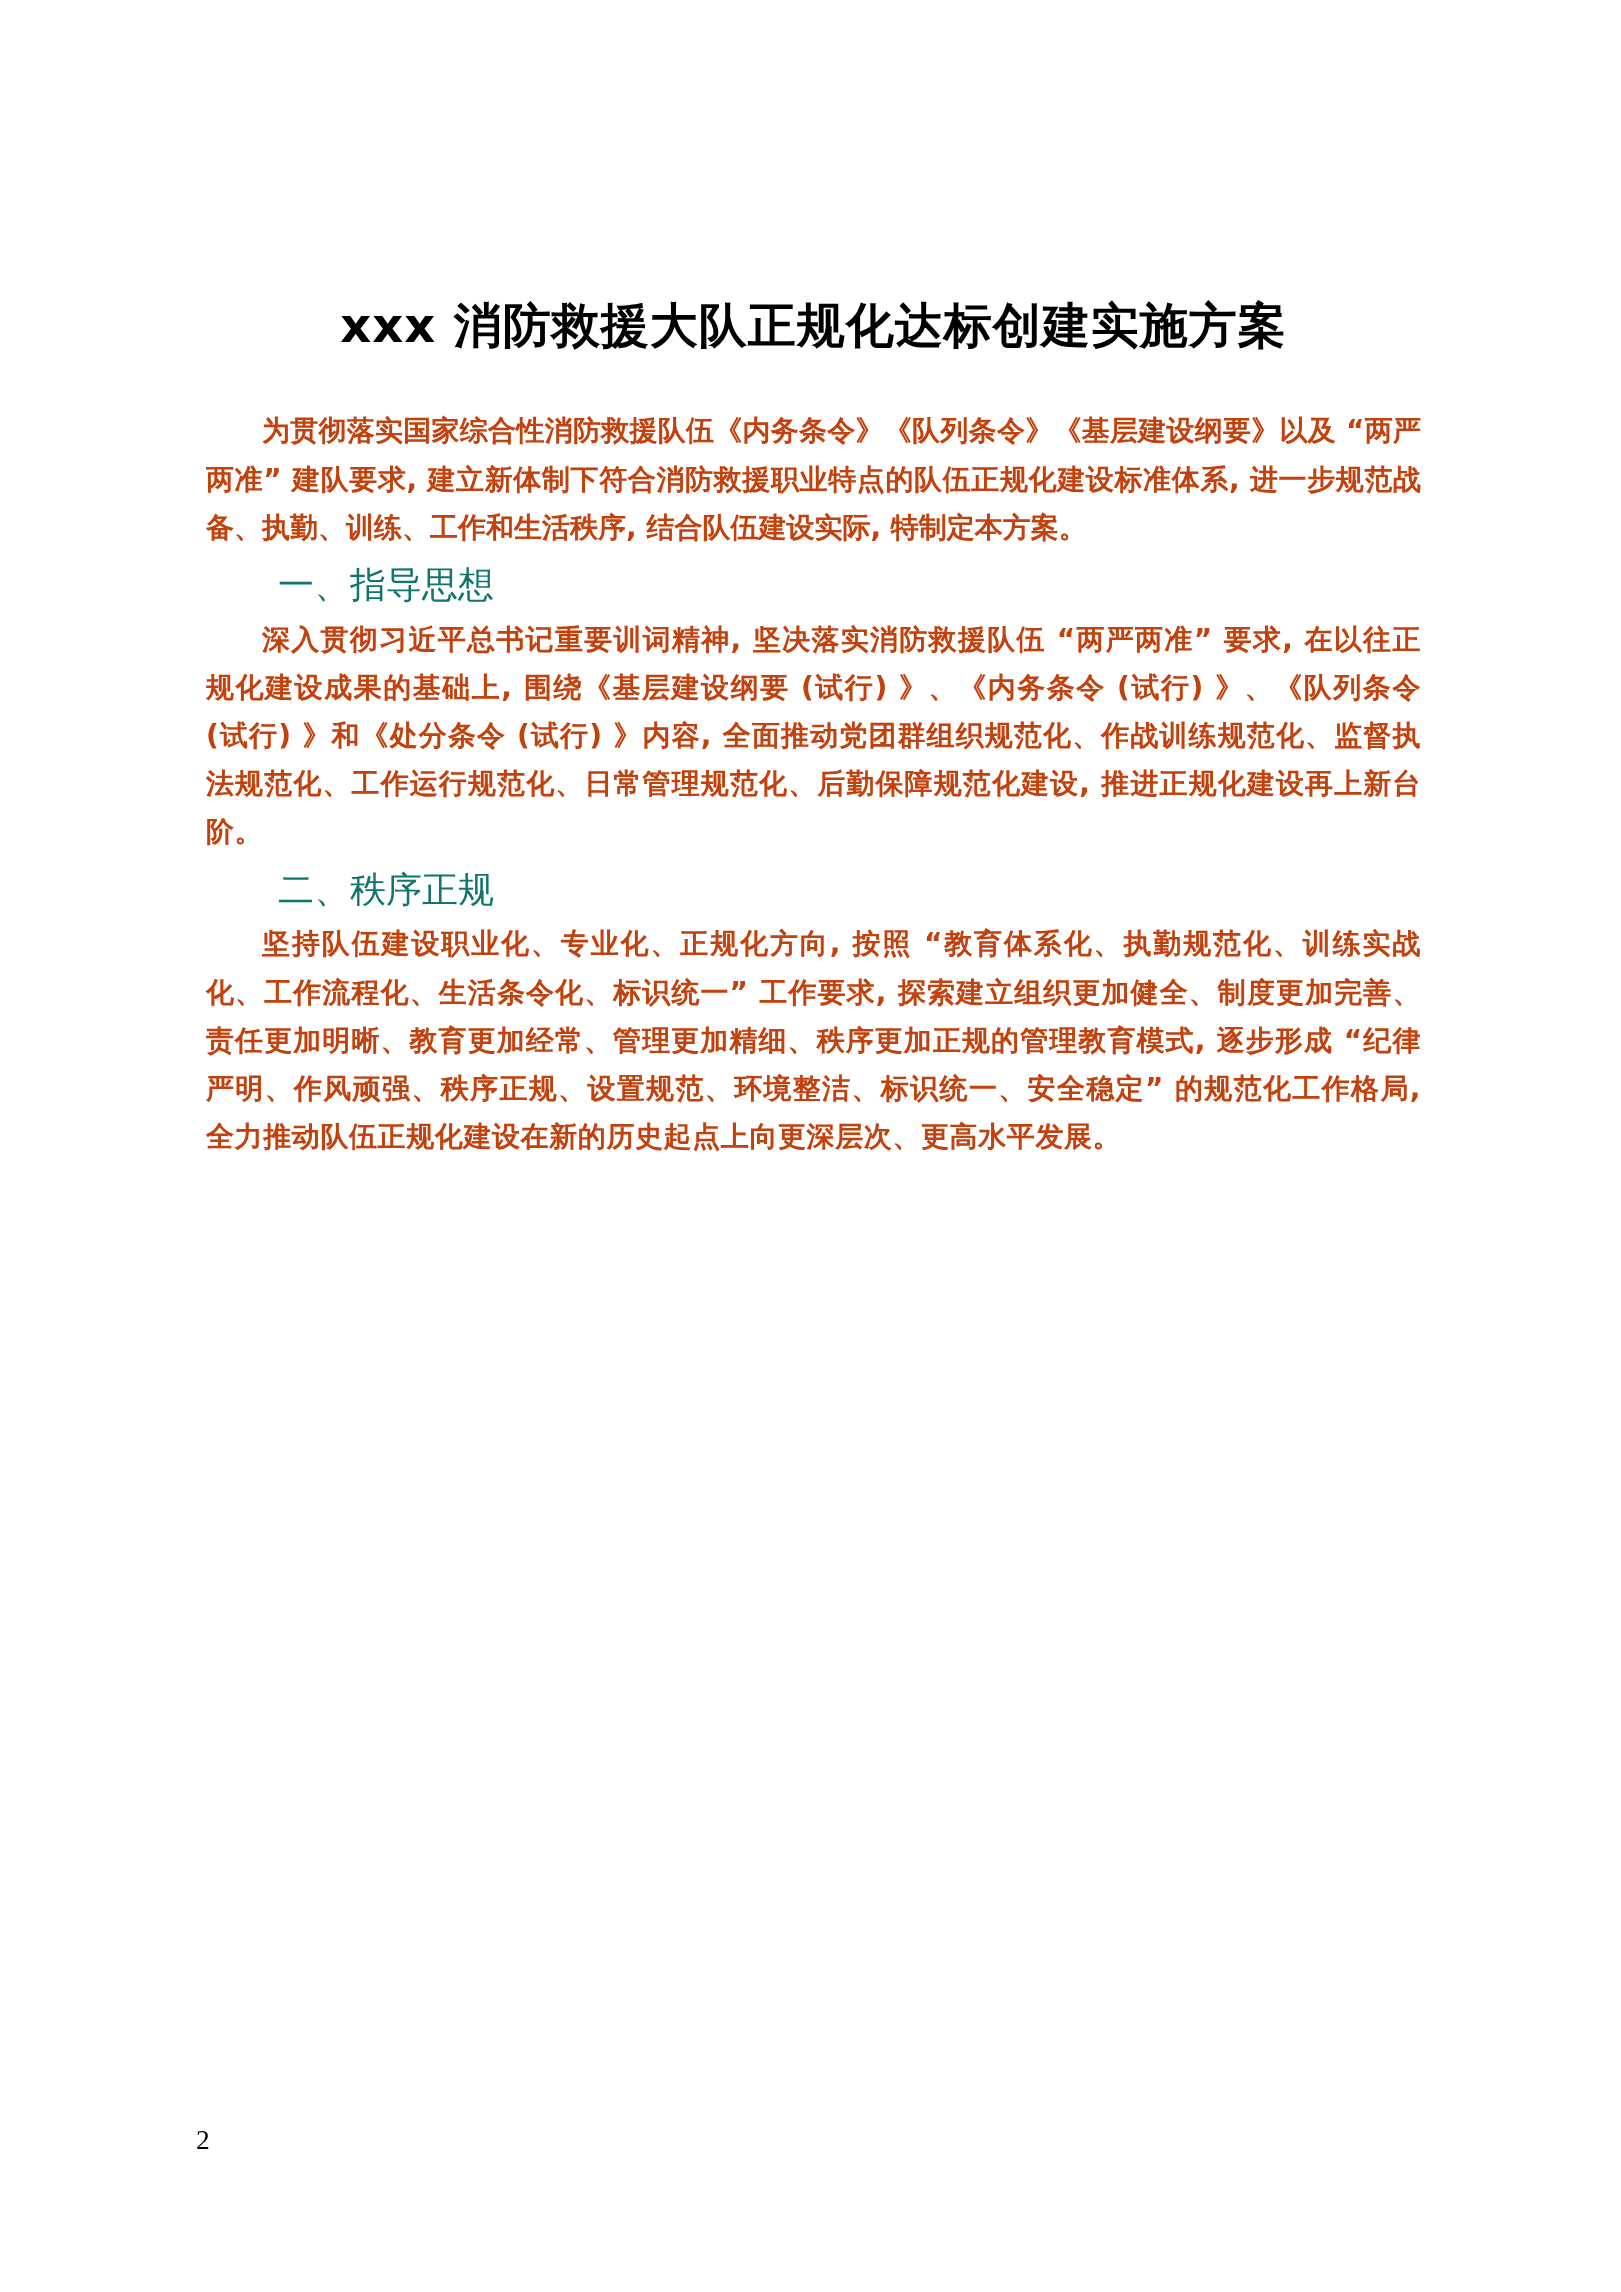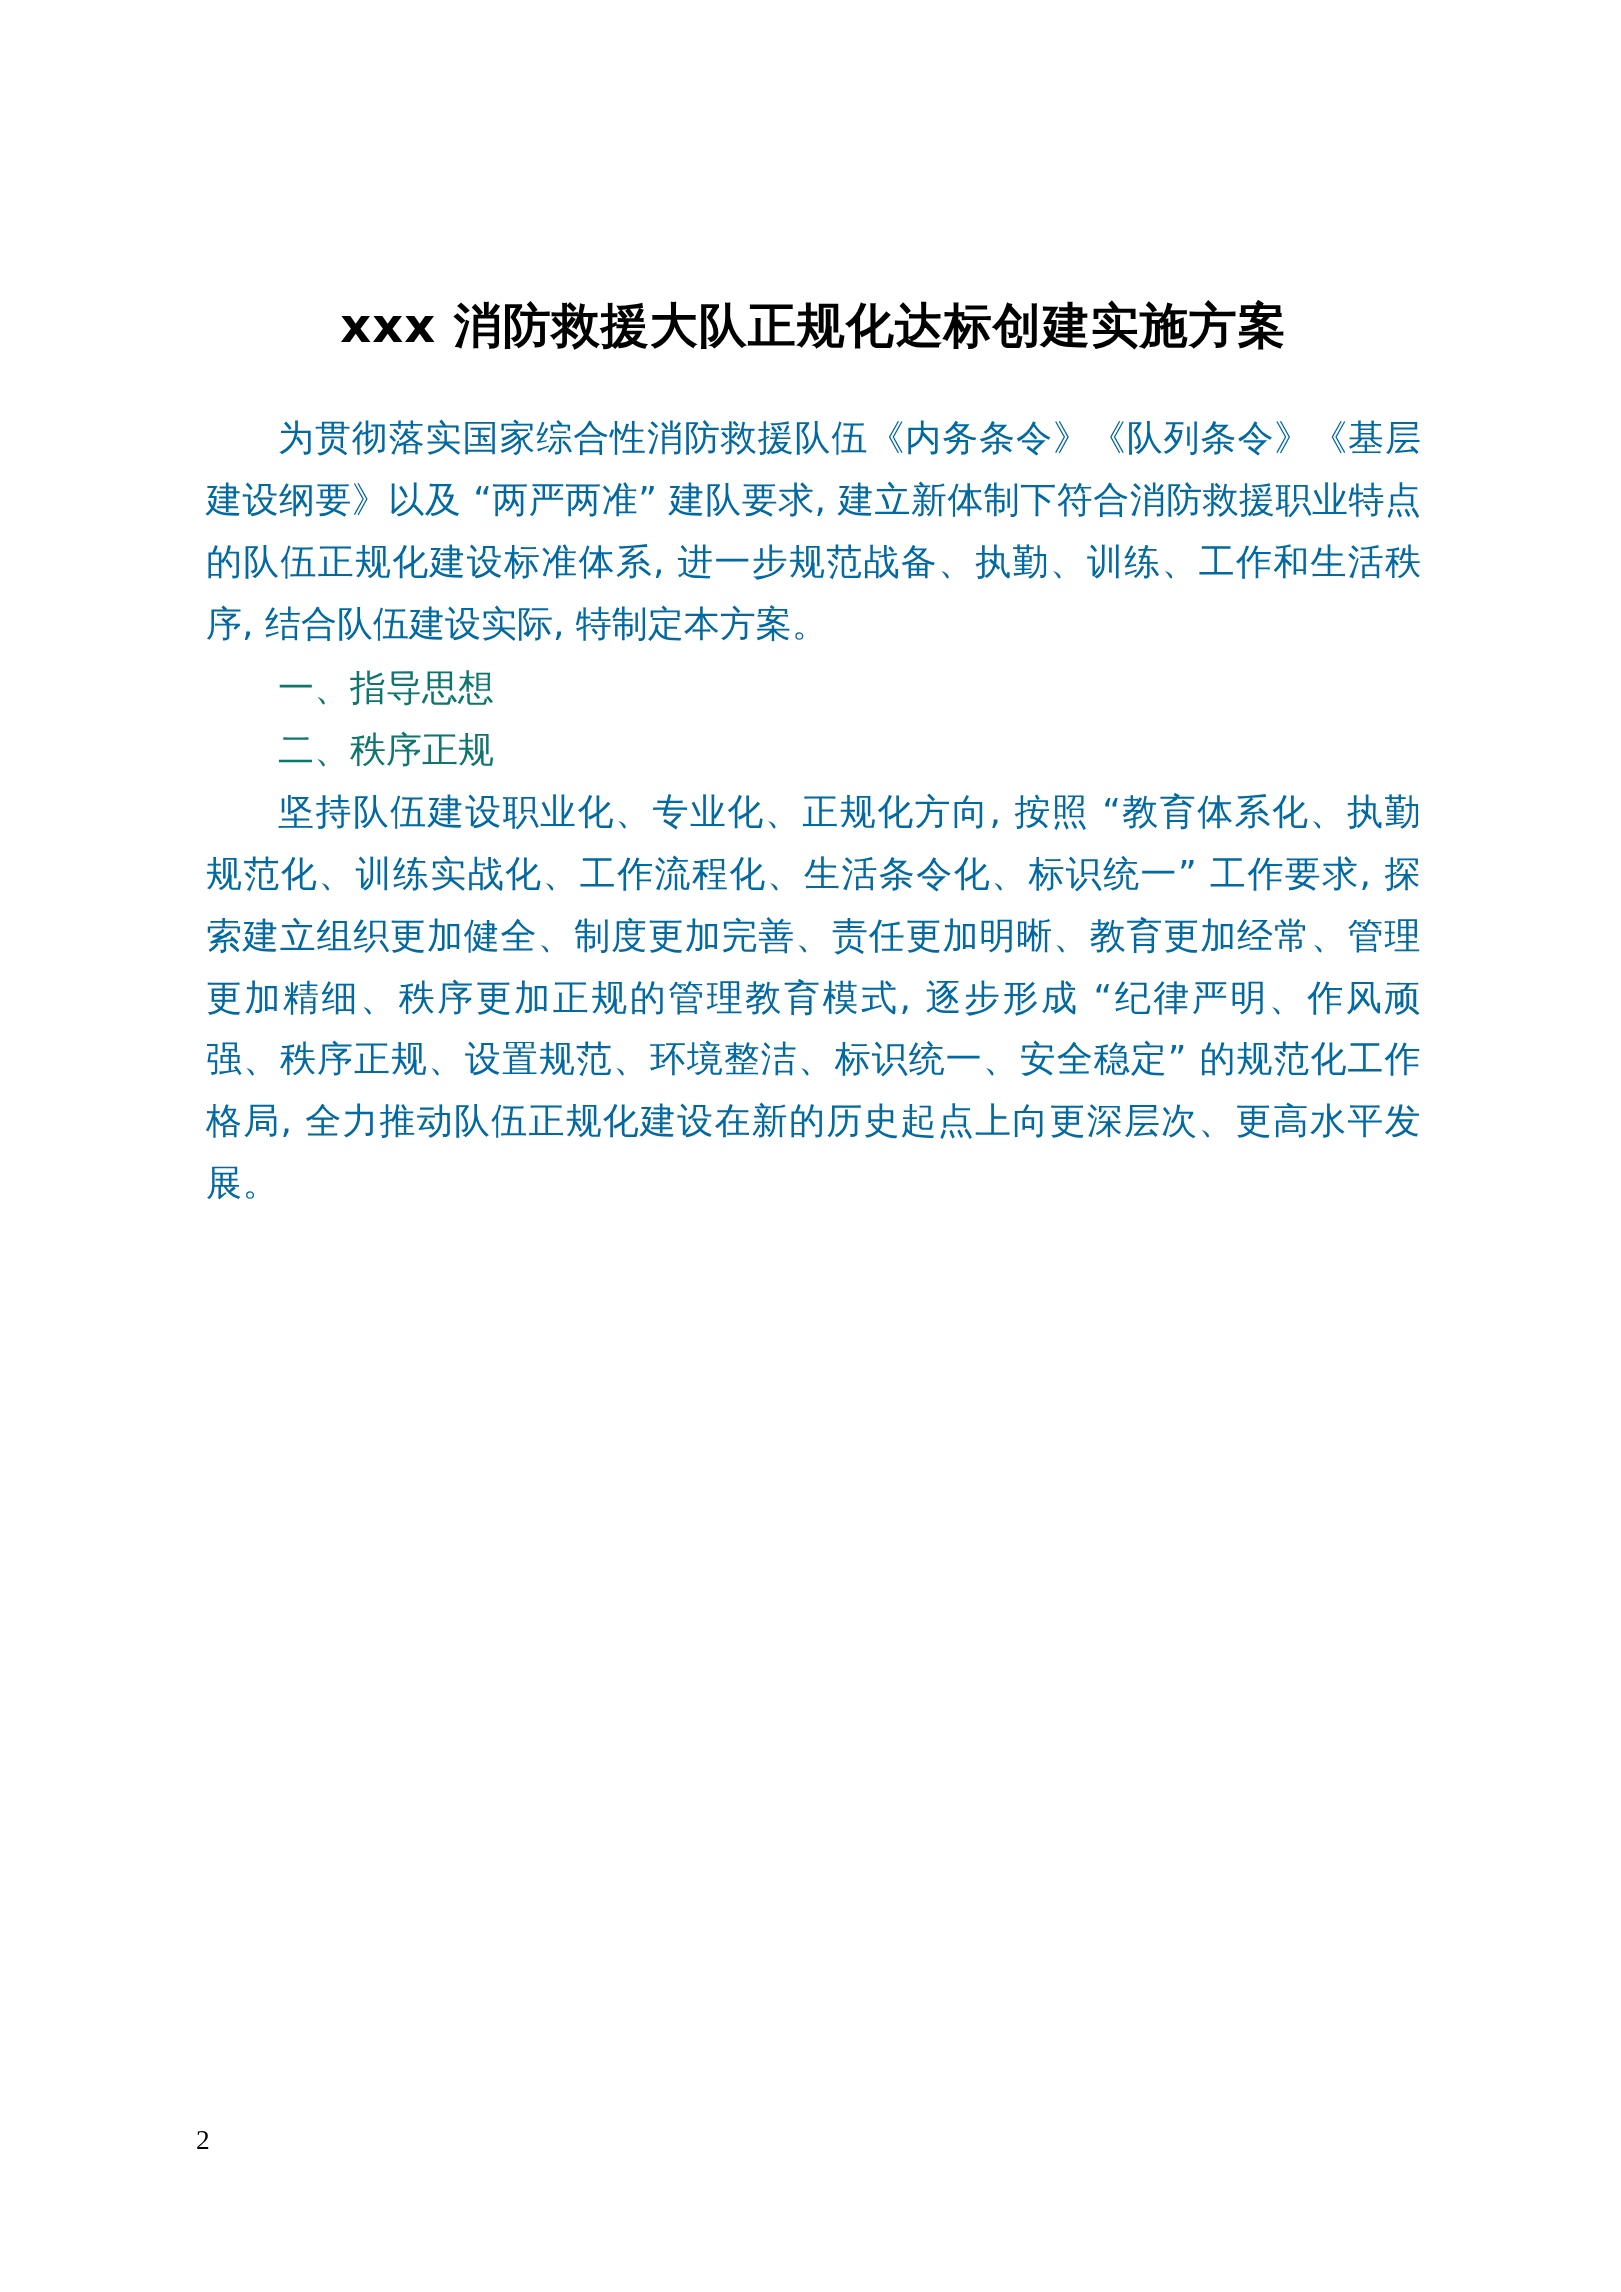--- a/index.html
+++ b/index.html
@@ -36,28 +36,28 @@
     font-size: 48px;
     font-weight: 700;
     text-align: center;
     letter-spacing: 1px;
     line-height: 1.3;
     margin: 0 0 51px 0;
     color: #000;
   }
   .para {
     font-family: "DejaVu Sans", "Liberation Sans", sans-serif;
-    font-size: 36px;
+    font-size: 28px;
     line-height: 1.72;
     text-align: justify;
     text-justify: inter-ideograph;
     margin: 0 0 2px 0;
     text-indent: 2em;
-    color: #0369a1;
-    font-weight: 400;
+    color: #c2410c;
+    font-weight: 700;
   }
   .para.loose {
     letter-spacing: 0.6px;
   }
   .heading {
     font-family: "DejaVu Sans", "Liberation Sans", sans-serif;
     font-size: 36px;
     line-height: 1.72;
     margin: 0;
     text-indent: 2em;
@@ -76,20 +76,21 @@
 <body>
 
 <div class="page">
   <div class="content">
     <h1 class="doc-title">xxx 消防救援大队正规化达标创建实施方案</h1>
 
     <p class="para">为贯彻落实国家综合性消防救援队伍《内务条令》《队列条令》《基层建设纲要》以及 “两严两准” 建队要求, 建立新体制下符合消防救援职业特点的队伍正规化建设标准体系, 进一步规范战备、执勤、训练、工作和生活秩序, 结合队伍建设实际, 特制定本方案。</p>
 
     <p class="heading">一、指导思想</p>
 
+    <p class="para loose">深入贯彻习近平总书记重要训词精神, 坚决落实消防救援队伍 “两严两准” 要求, 在以往正规化建设成果的基础上, 围绕《基层建设纲要 (试行) 》、《内务条令 (试行) 》、《队列条令 (试行) 》和《处分条令 (试行) 》内容, 全面推动党团群组织规范化、作战训练规范化、监督执法规范化、工作运行规范化、日常管理规范化、后勤保障规范化建设, 推进正规化建设再上新台阶。</p>
 
     <p class="heading">二、秩序正规</p>
 
     <p class="para loose">坚持队伍建设职业化、专业化、正规化方向, 按照 “教育体系化、执勤规范化、训练实战化、工作流程化、生活条令化、标识统一” 工作要求, 探索建立组织更加健全、制度更加完善、责任更加明晰、教育更加经常、管理更加精细、秩序更加正规的管理教育模式, 逐步形成 “纪律严明、作风顽强、秩序正规、设置规范、环境整洁、标识统一、安全稳定” 的规范化工作格局, 全力推动队伍正规化建设在新的历史起点上向更深层次、更高水平发展。</p>
   </div>
 
   <div class="page-number">2</div>
 </div>
 
 

